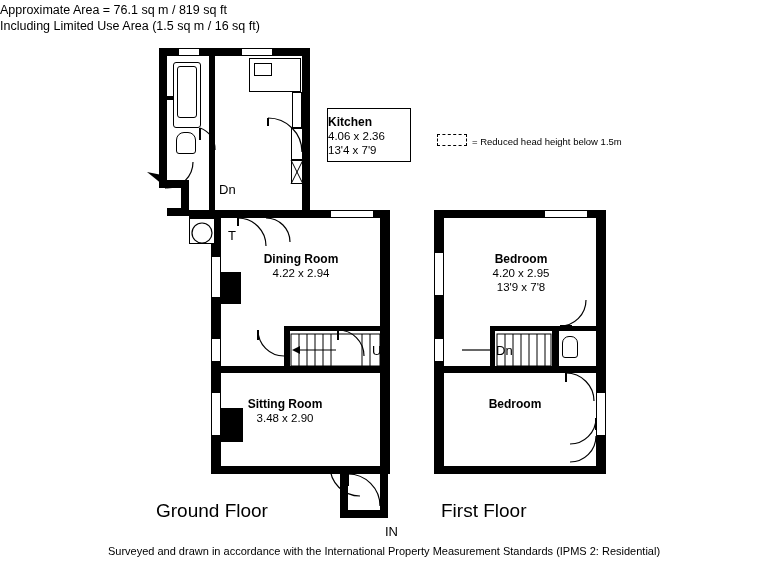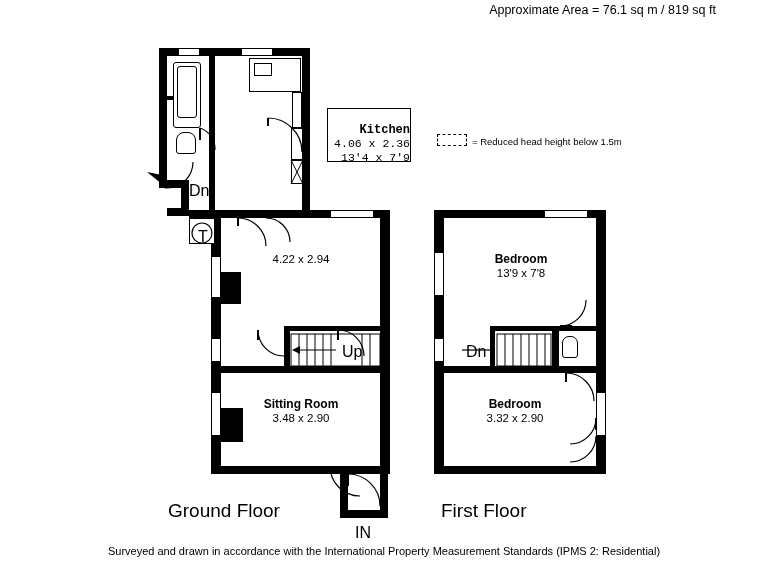--- a/index.html
+++ b/index.html
@@ -21,21 +21,21 @@
     width: 768px;
     height: 576px;
   }
 
   
   .hdr {
     position: absolute;
     left: 0;
     top: 0;
     width: 716px;
-    text-align: right;
+    text-align: left;
     font-size: 12.5px;
     line-height: 16px;
   }
   .hdr div { white-space: nowrap; }
 
   
   .ftr {
     position: absolute;
     left: 0;
     top: 544px;
@@ -66,40 +66,40 @@
     white-space: nowrap;
   }
   .rm .nm { font-weight: bold; font-size: 12px; }
   .floor-title {
     position: absolute;
     font-size: 19px;
     white-space: nowrap;
   }
   .tiny {
     position: absolute;
-    font-size: 16px;
+    font-size: 13px;
     white-space: nowrap;
+    margin-left: 30px;
   }
   .legend-txt {
     position: absolute;
     font-size: 9.5px;
     white-space: nowrap;
   }
 
   
   .callout {
     position: absolute;
     border: 1px solid #000000;
     background: #ffffff;
     box-sizing: border-box;
-    text-align: right;
+    text-align: left;
     font-size: 11.5px;
     line-height: 14px;
-    padding-top: 14px;
-    font-family: Liberation Mono, monospace;
+    padding-top: 6px;
   }
   .callout .nm { font-weight: bold; font-size: 12px; }
 
   
   .legend-swatch {
     position: absolute;
     border: 1px dashed #000000;
     box-sizing: border-box;
     background: #ffffff;
   }
@@ -113,20 +113,21 @@
     pointer-events: none;
   }
 </style>
 </head>
 <body>
 
 <div class="stage">
 
   <div class="hdr" style="top:2px;">
     <div>Approximate  Area = 76.1 sq m / 819 sq ft</div>
+    <div>Including Limited Use Area (1.5 sq m / 16 sq ft)</div>
   </div>
 
   <div class="legend-swatch" style="left:437px; top:134px; width:30px; height:12px;"></div>
   <div class="legend-txt" style="left:472px; top:136px;">= Reduced head height below 1.5m</div>
 
   <div>
 
     <div class="wall" style="left:159px; top:48px; width:151px; height:8px;"></div>
 
     <div class="wall" style="left:159px; top:48px; width:8px; height:140px;"></div>
@@ -177,40 +178,41 @@
     <div class="win" style="left:211px; top:338px; width:10px; height:24px;"></div>
     <div class="win" style="left:211px; top:392px; width:10px; height:44px;"></div>
     <div class="win" style="left:330px; top:210px; width:44px; height:8px;"></div>
 
     <div class="thin" style="left:221px; top:408px; width:22px; height:34px; background:#000;"></div>
     <div class="thin" style="left:221px; top:272px; width:20px; height:32px; background:#000;"></div>
 
     <div class="thin" style="left:189px; top:218px; width:26px; height:26px; border:1px solid #000; background:#fff; box-sizing:border-box;"></div>
 
     <div class="rm" style="left:230px; top:252px; width:142px;">
+      <div class="nm">Dining Room</div>
       <div>4.22 x 2.94</div>
     </div>
 
-    <div class="rm" style="left:230px; top:397px; width:142px;">
+    <div class="rm" style="left:214px; top:397px; width:142px;">
       <div class="nm">Sitting Room</div>
       <div>3.48 x 2.90</div>
     </div>
 
     <div class="callout" style="left:327px; top:108px; width:84px; height:54px;">
       <div class="nm">Kitchen</div>
       <div>4.06 x 2.36</div>
       <div>13'4 x 7'9</div>
     </div>
 
     <div class="tiny" style="left:189px; top:182px;">Dn</div>
     <div class="tiny" style="left:198px; top:228px;">T</div>
     <div class="tiny" style="left:342px; top:343px;">Up</div>
     <div class="tiny" style="left:355px; top:524px;">IN</div>
 
-    <div class="floor-title" style="left:168px; top:500px;">Ground Floor</div>
+    <div class="floor-title" style="left:156px; top:500px;">Ground Floor</div>
   </div>
 
   <div>
 
     <div class="wall" style="left:434px; top:210px; width:172px; height:8px;"></div>
     <div class="wall" style="left:434px; top:210px; width:10px; height:264px;"></div>
     <div class="wall" style="left:596px; top:210px; width:10px; height:264px;"></div>
     <div class="wall" style="left:434px; top:466px; width:172px; height:8px;"></div>
 
     <div class="wall" style="left:444px; top:366px; width:152px; height:7px;"></div>
@@ -221,26 +223,26 @@
 
     <div class="thin" style="left:562px; top:336px; width:16px; height:22px; border:1px solid #000; background:#fff; border-radius:7px 7px 3px 3px; box-sizing:border-box;"></div>
 
     <div class="win" style="left:544px; top:210px; width:44px; height:8px;"></div>
     <div class="win" style="left:434px; top:252px; width:10px; height:44px;"></div>
     <div class="win" style="left:434px; top:338px; width:10px; height:24px;"></div>
     <div class="win" style="left:596px; top:392px; width:10px; height:44px;"></div>
 
     <div class="rm" style="left:450px; top:252px; width:142px;">
       <div class="nm">Bedroom</div>
+      <div>4.20 x 2.95</div>
       <div>13'9 x 7'8</div>
     </div>
 
     <div class="rm" style="left:444px; top:397px; width:142px;">
       <div class="nm">Bedroom</div>
-      <div>3.32 x 2.90</div>
     </div>
 
     <div class="tiny" style="left:466px; top:343px;">Dn</div>
 
     <div class="floor-title" style="left:441px; top:500px;">First Floor</div>
   </div>
 
   <svg class="ov" viewBox="0 0 768 576">
 
     <path d="M 268 118 A 34 34 0 0 1 302 152" fill="none" stroke="#000" stroke-width="1.2"></path>

